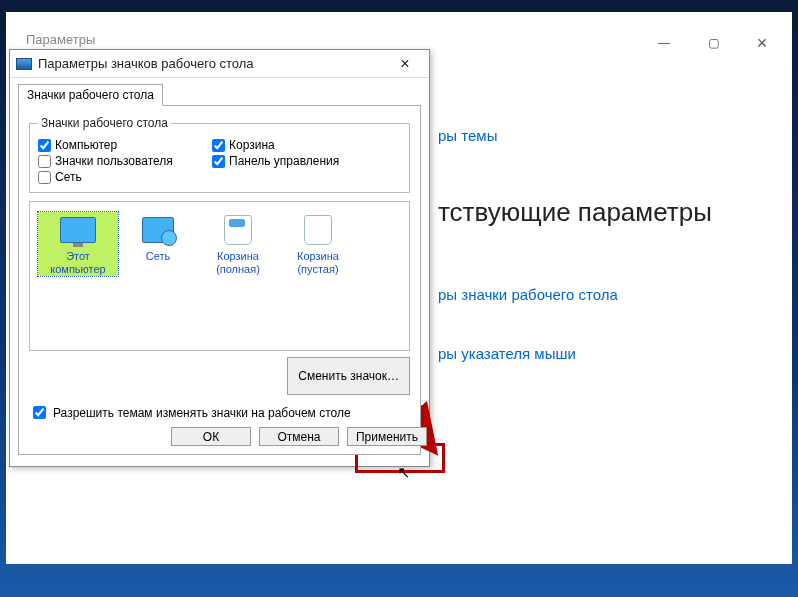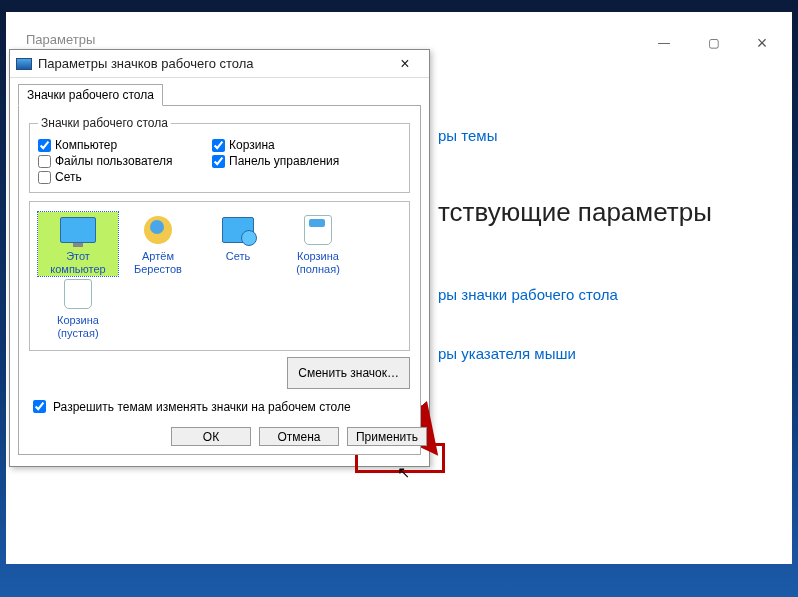--- a/index.html
+++ b/index.html
@@ -31,21 +31,21 @@
 .icon-gfx{width:40px;height:36px;margin:0 auto 2px;display:flex;align-items:center;justify-content:center}
 .monitor{width:34px;height:24px;background:#43b1f4;border:1px solid #2a6aa8;border-radius:2px;position:relative}
 .monitor:after{content:"";position:absolute;left:12px;top:25px;width:10px;height:4px;background:#888}
 .user{width:28px;height:28px;border-radius:50%;background:#f2c94c;position:relative}
 .user:after{content:"";position:absolute;left:6px;top:4px;width:14px;height:14px;border-radius:50%;background:#4aa6e8}
 .globe{width:30px;height:24px;background:#43b1f4;border:1px solid #2a6aa8;border-radius:2px;position:relative}
 .globe:before{content:"";position:absolute;right:-4px;bottom:-4px;width:14px;height:14px;border-radius:50%;background:#5ec4ff;border:1px solid #2a6aa8}
 .bin{width:26px;height:28px;background:#fff;border:1px solid #9bb;border-radius:3px 3px 5px 5px;position:relative}
 .bin.full:before{content:"";position:absolute;left:4px;top:3px;width:16px;height:8px;background:#4aa6e8;border-radius:2px}
 .btnrow{display:flex;justify-content:flex-end;gap:8px;margin-top:6px}
-button.w{min-width:100px;height:32px;font-size:12px;border:1px solid #999;background:#efefef;padding:0 10px;cursor:pointer}
+button.w{min-width:100px;height:38px;font-size:12px;border:1px solid #999;background:#efefef;padding:0 10px;cursor:pointer}
 .allow-theme{margin-top:8px;display:flex;align-items:center;gap:4px;font-size:12px}
 .footer-btns{position:absolute;left:152px;bottom:8px;display:flex;gap:8px}
 .footer-btns button{width:80px;height:19px;font-size:12px;border:1px solid #999;background:#efefef;cursor:pointer}
 .hl{position:absolute;border:3px solid #b40000;pointer-events:none;box-sizing:border-box}
 .hl1{left:200px;top:156px;width:24px;height:24px}
 .hl2{left:355px;top:443px;width:90px;height:30px}
 svg.arrow{position:absolute;left:0;top:0;width:798px;height:597px;pointer-events:none}
 .cursor{position:absolute;left:397px;top:463px;font-size:16px;color:#000;pointer-events:none}
 </style>
 </head>
@@ -81,21 +81,21 @@
               <span>Компьютер</span>
             </label>
           <label class="chk">
               <input type="checkbox" checked="" style="">
               <span>Корзина</span>
             </label>
         </div>
         <div class="checkrow">
           <label class="chk">
               <input type="checkbox" style="">
-              <span>Файлы пользователя</span>
+              <span>Значки пользователя</span>
             </label>
           <label class="chk">
               <input type="checkbox" checked="" style="">
               <span>Панель управления</span>
             </label>
         </div>
         <div class="checkrow">
           <label class="chk">
               <input type="checkbox" style="">
               <span>Сеть</span>
@@ -103,27 +103,20 @@
         </div>
       </fieldset>
 
       <div class="icon-frame">
         <div class="icon-item sel">
             <div class="icon-gfx">
               <div class="monitor"></div>
             </div>
             <div style="white-space:pre">Этот
 компьютер</div>
-          </div>
-        <div class="icon-item">
-            <div class="icon-gfx">
-              <div class="user"></div>
-            </div>
-            <div style="white-space:pre">Артём
-Берестов</div>
           </div>
         <div class="icon-item">
             <div class="icon-gfx">
               <div class="globe"></div>
             </div>
             <div style="white-space:pre">Сеть</div>
           </div>
         <div class="icon-item">
             <div class="icon-gfx">
               <div class="bin full"></div>

